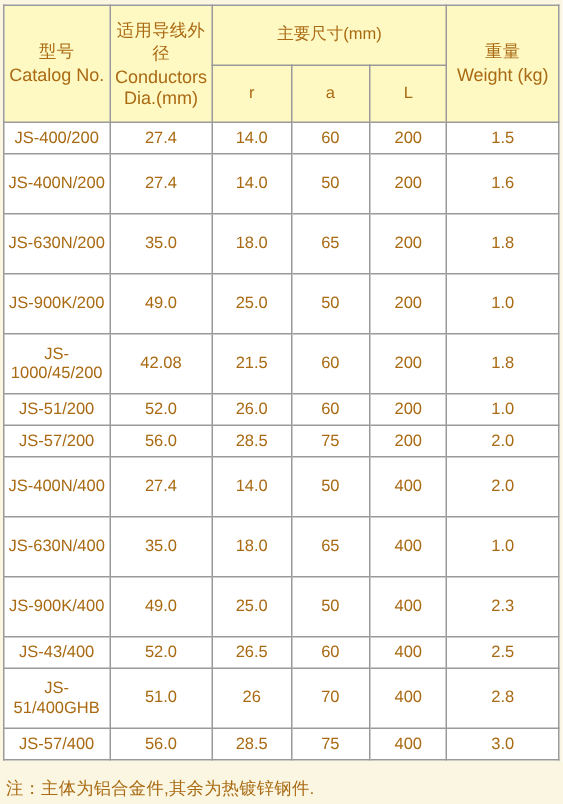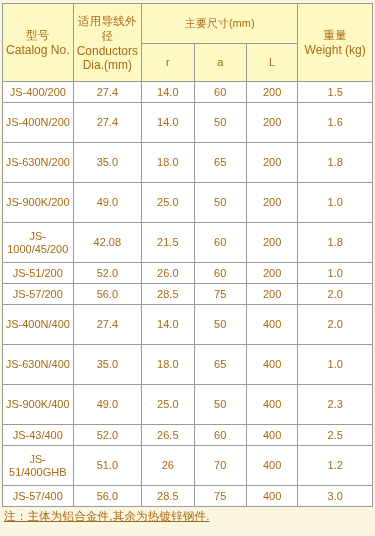--- a/index.html
+++ b/index.html
@@ -57,25 +57,25 @@
   th.group-head {
     height: 37px;
   }
   th.sub-head {
     height: 35px;
     font-size: 11.5px;
   }
   td.row1 { height: 18px; }
   td.row2 { height: 37px; margin-left: 38px; }
   .note {
+    margin-top: 10px;
     padding: 0 2px;
     color: #a96a13;
     font-size: 11.5px;
     line-height: 19px;
-    text-decoration: underline;
   }
   .note .note-cn {
     display: block;
     letter-spacing: 0.2px;
   }
   .colw-catalog { width: 70px; }
   .colw-cond    { width: 68px; }
   .colw-r       { width: 52px; }
   .colw-a       { width: 52px; }
   .colw-l       { width: 51px; }
@@ -205,21 +205,21 @@
           <td class="row1">60</td>
           <td class="row1">400</td>
           <td class="row1">2.5</td>
         </tr>
         <tr>
           <td class="row2">JS-51/400GHB</td>
           <td class="row2">51.0</td>
           <td class="row2">26</td>
           <td class="row2">70</td>
           <td class="row2">400</td>
-          <td class="row2">1.2</td>
+          <td class="row2">2.8</td>
         </tr>
         <tr>
           <td class="row1">JS-57/400</td>
           <td class="row1">56.0</td>
           <td class="row1">28.5</td>
           <td class="row1">75</td>
           <td class="row1">400</td>
           <td class="row1">3.0</td>
         </tr>
       </tbody>

